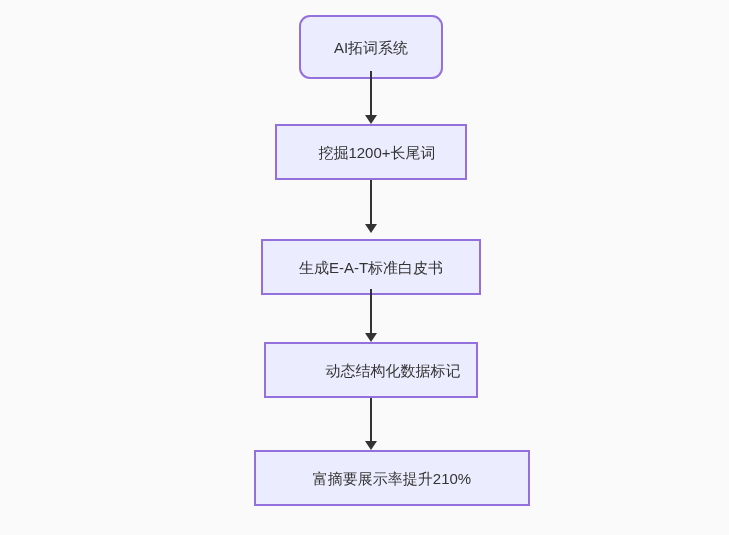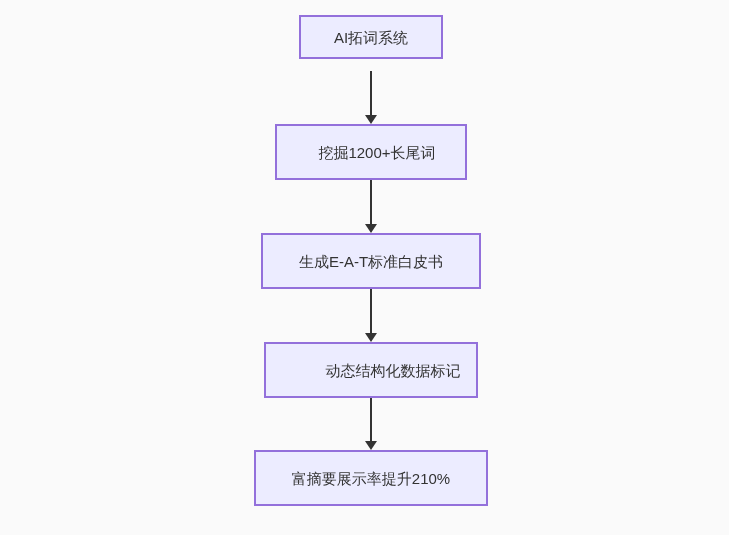--- a/index.html
+++ b/index.html
@@ -50,25 +50,25 @@
     background: var(--arrow-color);
   }
   .arrow-head {
     width: 0;
     height: 0;
     border-left: 6px solid transparent;
     border-right: 6px solid transparent;
     border-top: 9px solid var(--arrow-color);
   }
   
-  .node-1 { left: 299px; top: 15px;  width: 144px; height: 44px; }
+  .node-1 { left: 299px; top: 15px;  width: 144px; height: 64px; border-radius: 11px; }
   .node-2 { left: 275px; top: 124px; width: 192px; height: 56px; padding-left: 12px; }
-  .node-3 { left: 261px; top: 233px; width: 220px; height: 56px; }
+  .node-3 { left: 261px; top: 239px; width: 220px; height: 56px; }
   .node-4 { left: 264px; top: 342px; width: 214px; height: 56px; padding-left: 44px; }
-  .node-5 { left: 254px; top: 450px; width: 234px; height: 56px; }
+  .node-5 { left: 254px; top: 450px; width: 276px; height: 56px; }
   
   .arrow-1 { left: 365px; top: 71px;  height: 53px; }
   .arrow-2 { left: 365px; top: 180px; height: 53px; }
   .arrow-3 { left: 365px; top: 289px; height: 53px; }
   .arrow-4 { left: 365px; top: 398px; height: 52px; }
 </style>
 </head>
 <body>
 
 <div class="canvas">

